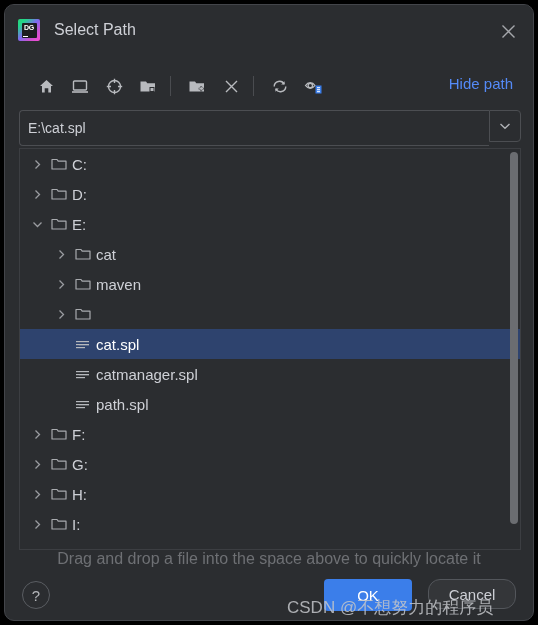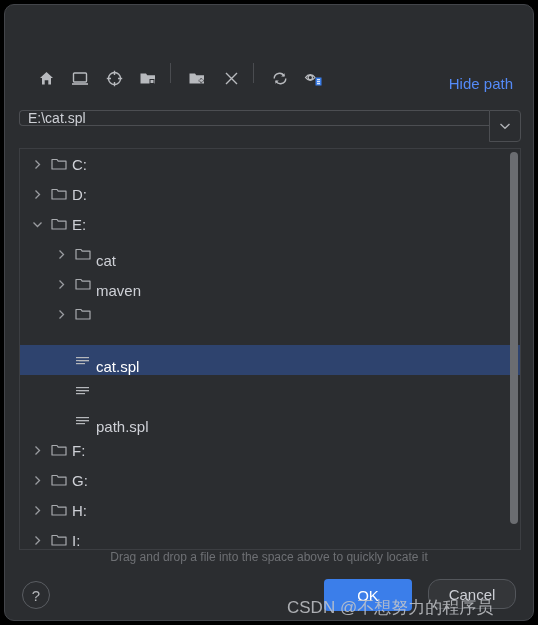--- a/index.html
+++ b/index.html
@@ -60,21 +60,21 @@
     position: absolute; right: 12px; top: 13px;
     width: 26px; height: 26px;
     display: flex; align-items: center; justify-content: center;
     cursor: pointer;
   }
 
   
   #toolbar {
     position: absolute; left: 0; top: 58px;
     width: 100%; height: 46px;
-    display: flex; align-items: flex-start;
+    display: flex; align-items: center;
   }
   .tool-btn {
     width: 30px; height: 30px;
     margin-left: 4px;
     display: flex; align-items: center; justify-content: center;
     cursor: pointer;
     border-radius: 4px;
   }
   .tool-btn:first-child { margin-left: 26px; }
   .tool-sep {
@@ -89,21 +89,21 @@
     cursor: pointer;
   }
 
   
   #path-row {
     position: absolute; left: 14px; top: 105px;
     width: 502px; height: 32px;
     display: flex;
   }
   #path-input {
-    flex: 1 1 auto; height: 16px;
+    flex: 1 1 auto; height: 36px;
     background: #2B2D30;
     border: 1px solid #4C4E52;
     border-right: none;
     border-radius: 4px 0 0 4px;
     color: #CED0D6;
     font-size: 14px;
     padding: 0 8px;
     display: flex; align-items: center;
     outline: none;
     font-family: "Liberation Sans", sans-serif;
@@ -130,52 +130,52 @@
     width: 100%;
   }
   .tree-row {
     height: 30px;
     display: flex; align-items: center;
     cursor: pointer;
     color: #CED0D6;
     font-size: 15px;
     padding-right: 16px;
   }
-  .tree-row.selected { background: #2E436E; color: #FFFFFF; margin-top: 16px; }
+  .tree-row.selected { background: #2E436E; color: #FFFFFF; }
   .twisty {
     width: 22px; height: 30px;
     display: flex; align-items: center; justify-content: center;
     flex: 0 0 22px;
   }
   .row-icon {
     width: 22px; height: 30px;
     display: flex; align-items: center; justify-content: center;
     flex: 0 0 22px;
     margin-right: 2px;
   }
   .row-label { white-space: nowrap; }
 
   .depth0 { padding-left: 6px; }
-  .depth1 { padding-left: 30px; align-items: flex-end; }
+  .depth1 { padding-left: 30px; }
 
   #tree-scrollbar {
     position: absolute; right: 2px; top: 3px;
     width: 8px; height: 372px;
     background: #6B6D71;
     border-radius: 4px;
     cursor: pointer;
   }
 
   
   #hint {
     position: absolute; left: 0; top: 545px;
     width: 100%;
     text-align: center;
     color: #6E7074;
-    font-size: 12px;
+    font-size: 16px;
   }
 
   
   #help-btn {
     position: absolute; left: 17px; top: 576px;
     width: 28px; height: 28px;
     border: 1px solid #5A5D62;
     border-radius: 50%;
     display: flex; align-items: center; justify-content: center;
     color: #B4B6BA;
@@ -216,20 +216,32 @@
     pointer-events: none;
   }
 
   svg { display: block; }
 </style>
 </head>
 <body>
 
 <div id="dialog">
 
+  <div id="titlebar">
+    <div id="app-icon">
+      <div class="inner">DG</div>
+      <div class="underscore"></div>
+    </div>
+    <div id="dialog-title">Select Path</div>
+    <div id="close-btn">
+      <svg width="15" height="15" viewBox="0 0 15 15">
+        <path d="M1.5 1.5 L13.5 13.5 M13.5 1.5 L1.5 13.5" stroke="#A5A7AB" stroke-width="1.4" fill="none"></path>
+      </svg>
+    </div>
+  </div>
 
   <div id="toolbar">
 
     <div class="tool-btn">
       <svg width="17" height="17" viewBox="0 0 17 17">
         <path d="M8.5 2 L15 8 L13 8 L13 14.5 L10.3 14.5 L10.3 10.2 L6.7 10.2 L6.7 14.5 L4 14.5 L4 8 L2 8 Z" fill="#B8BABE"></path>
       </svg>
     </div>
 
     <div class="tool-btn">
@@ -398,20 +410,21 @@
         <div class="tree-row depth1">
           <div class="twisty"></div>
           <div class="row-icon">
             <svg width="16" height="14" viewBox="0 0 16 14">
               <rect x="1" y="4" width="13" height="1.2" fill="#B6B8BC"></rect>
               <rect x="1" y="7" width="13" height="1.2" fill="#B6B8BC"></rect>
               <rect x="1" y="10" width="9" height="1.2" fill="#B6B8BC"></rect>
               <rect x="4" y="7" width="10" height="1.2" fill="#B6B8BC"></rect>
             </svg>
           </div>
+          <span class="row-label">catmanager.spl</span>
         </div>
         <div class="tree-row depth1">
           <div class="twisty"></div>
           <div class="row-icon">
             <svg width="16" height="14" viewBox="0 0 16 14">
               <rect x="1" y="4" width="13" height="1.2" fill="#B6B8BC"></rect>
               <rect x="1" y="7" width="13" height="1.2" fill="#B6B8BC"></rect>
               <rect x="1" y="10" width="9" height="1.2" fill="#B6B8BC"></rect>
               <rect x="4" y="7" width="10" height="1.2" fill="#B6B8BC"></rect>
             </svg>

